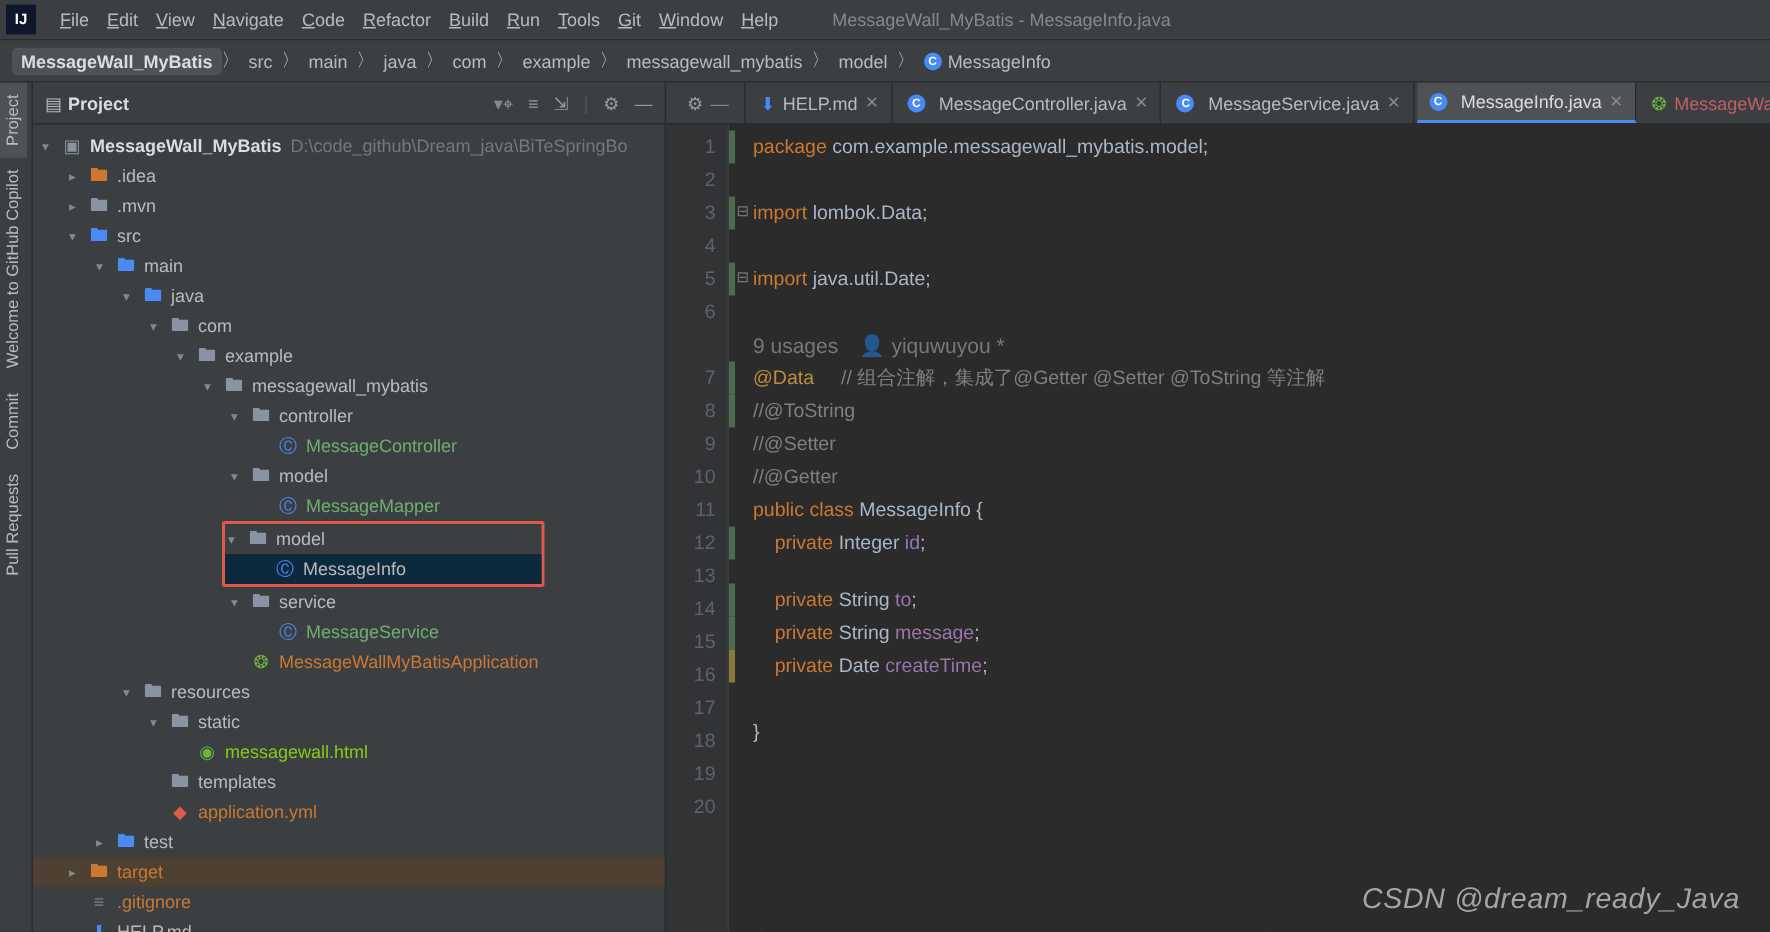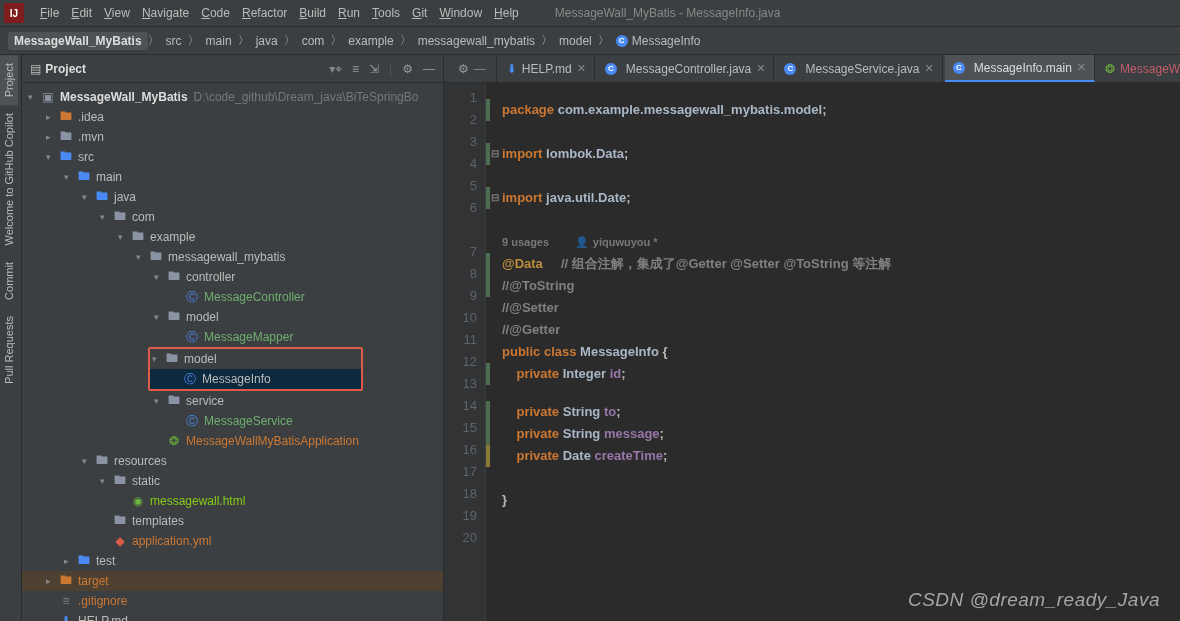--- a/index.html
+++ b/index.html
@@ -1,20 +1,20 @@
 <!DOCTYPE html>
 <html><head>
 <meta charset="utf-8">
 <style>
 * { margin:0; padding:0; box-sizing:border-box; font-family:"Segoe UI",Arial,sans-serif; }
 body { width:1180px; height:621px; background:#3c3f41; color:#bbbbbb; font-size:12px; overflow:hidden; position:relative; }
 
 
 .menubar { height:27px; background:#3c3f41; display:flex; align-items:center; padding:0 4px; border-bottom:1px solid #2b2b2b; }
-.menubar .logo { width:20px; height:20px; background:#7f1d1d; display:flex; align-items:center; justify-content:center; color:#fff; font-weight:bold; font-size:10px; margin-right:10px; }
+.menubar .logo { width:20px; height:20px; background:#0f172a; display:flex; align-items:center; justify-content:center; color:#fff; font-weight:bold; font-size:10px; margin-right:10px; }
 .menubar .item { padding:3px 6px; color:#bbbbbb; cursor:pointer; }
 .menubar .item u { text-decoration:underline; }
 .menubar .title { margin-left:30px; color:#888; font-size:12px; }
 
 
 .crumbs { height:28px; background:#3c3f41; display:flex; align-items:center; padding:0 8px; border-bottom:1px solid #2b2b2b; }
 .crumb { display:flex; align-items:center; padding:2px 6px; color:#bbb; }
 .crumb.first { background:#4e5254; border-radius:3px; font-weight:600; color:#ddd;}
 .java-icon { width:12px; height:12px; border-radius:50%; background:#4a8af4; display:inline-flex; align-items:center; justify-content:center; color:#fff; font-size:8px; margin-right:4px; font-weight:bold;}
 
@@ -54,30 +54,30 @@
 .editor { flex:1; display:flex; flex-direction:column; background:#2b2b2b; min-width:0;}
 .tabs { height:28px; display:flex; align-items:stretch; background:#3c3f41; border-bottom:1px solid #2b2b2b; padding:0 4px; overflow:hidden; gap:2px; padding-right:0;}
 .tab-btn { display:flex; align-items:center; padding:0 8px; color:#bbb; gap:5px; border-right:1px solid #2b2b2b; font-size:12px; cursor:pointer; white-space:nowrap;}
 .tab-btn.gear { padding:0 10px; color:#999;}
 .tab-btn.active { background:#4e5254; border-bottom:2px solid #4a8af4; color:#ddd;}
 .tab-btn.special { color:#c35d6a; }
 .tab-btn .x { color:#888; font-size:11px; }
 
 .editor-body { flex:1; display:flex; font-family:"JetBrains Mono","Consolas",monospace; font-size:13px; }
 .gutter { width:42px; background:#313335; color:#606366; text-align:right; padding:4px 8px 0 0; line-height:22px; border-right:1px solid #3c3f41;}
-.code-col { flex:1; padding:16px 0 0 0; background:#2b2b2b; line-height:22px; position:relative; overflow:hidden;font-weight:bold;}
+.code-col { flex:1; padding:4px 0 0 0; background:#2b2b2b; line-height:22px; position:relative; overflow:hidden;}
 .cline { padding-left:16px; white-space:pre; }
 .kw  { color:#cc7832; }
 .pkg { color:#a9b7c6; }
 .cmt { color:#808080; }
 .ann { color:#bb8f3b; }
 .typ { color:#a9b7c6; }
 .fld { color:#9876aa; }
 .cls { color:#a9b7c6; }
-.usages { color:#787878; font-size:11px; padding-left:16px; display:flex; gap:26px; align-items:center;}
+.usages { color:#787878; font-size:14px; padding-left:16px; display:flex; gap:14px; align-items:center;}
 
 
 .watermark { position:absolute; right:20px; bottom:10px; font-size:19px; color:#bbb; font-style:italic; opacity:.85; pointer-events:none; letter-spacing:.5px;}
 </style>
 </head>
 <body>
 
 <div class="menubar">
   <div class="logo">IJ</div>
   <div id="menu-items" style="display: flex;">
@@ -300,21 +300,21 @@
           <span>MessageController.java</span>
           <span class="x">✕</span>
         </div>
         <div class="tab-btn">
           <span class="java-icon">C</span>
           <span>MessageService.java</span>
           <span class="x">✕</span>
         </div>
         <div class="tab-btn active">
           <span class="java-icon">C</span>
-          <span>MessageInfo.main</span>
+          <span>MessageInfo.java</span>
           <span class="x">✕</span>
         </div>
         <div class="tab-btn special">
           <span style="color:#6db33f">❂</span>
           <span>MessageWallMyBat</span>
         </div>
       </div>
     <div class="editor-body">
       <div class="gutter" id="gutter">
           <div>1</div>

